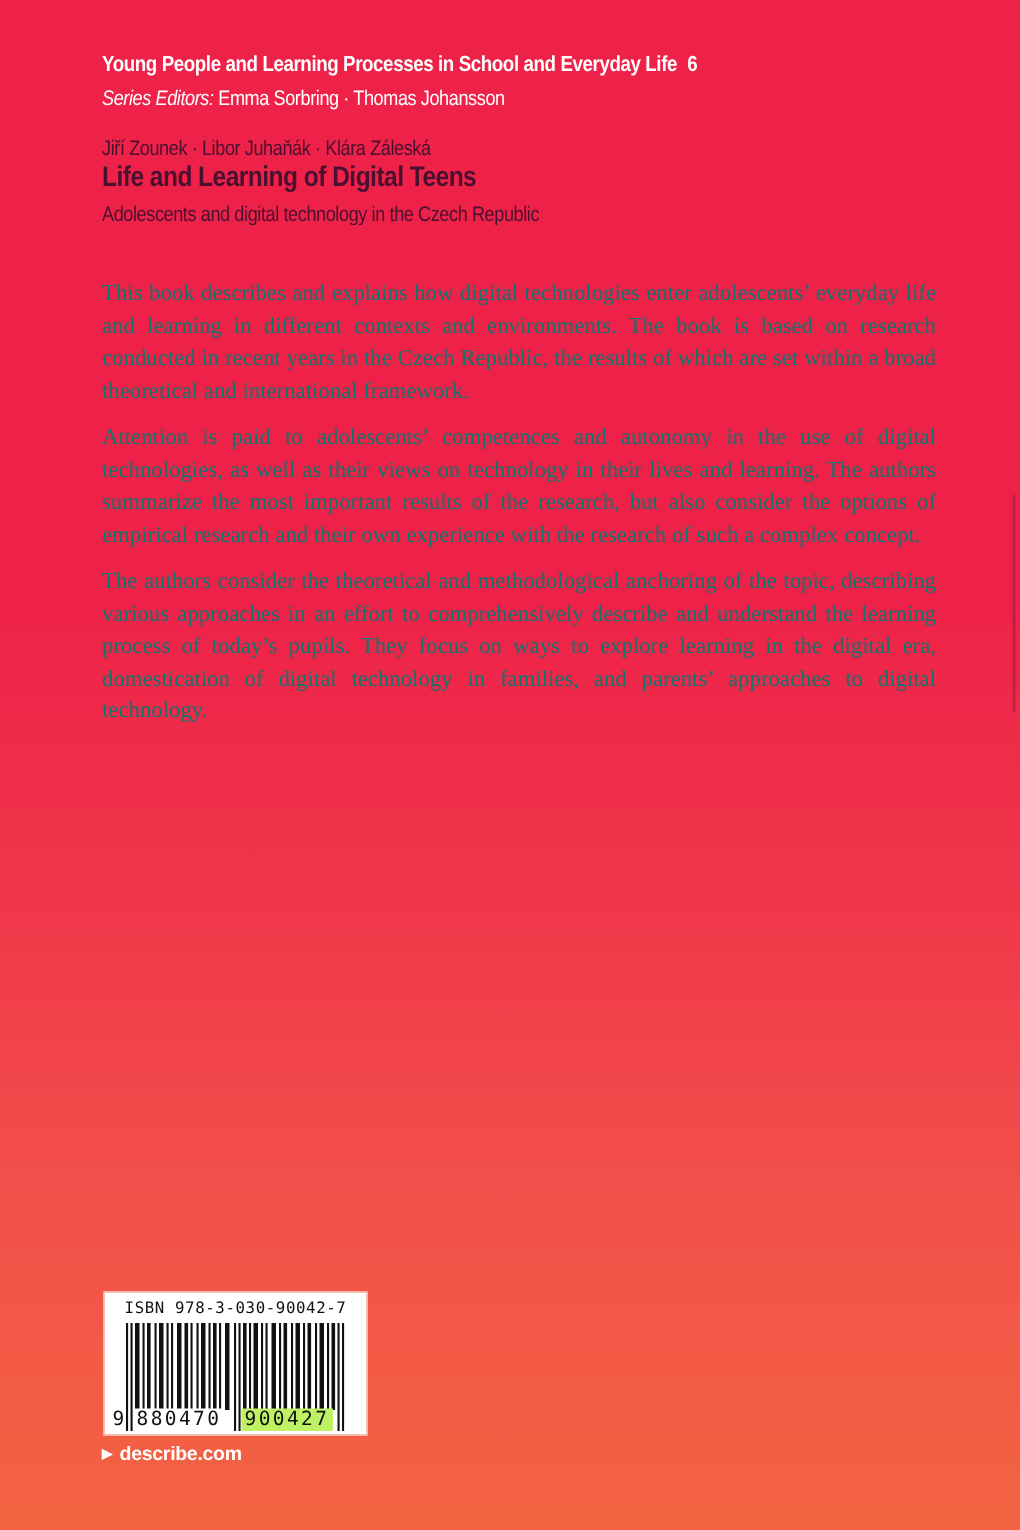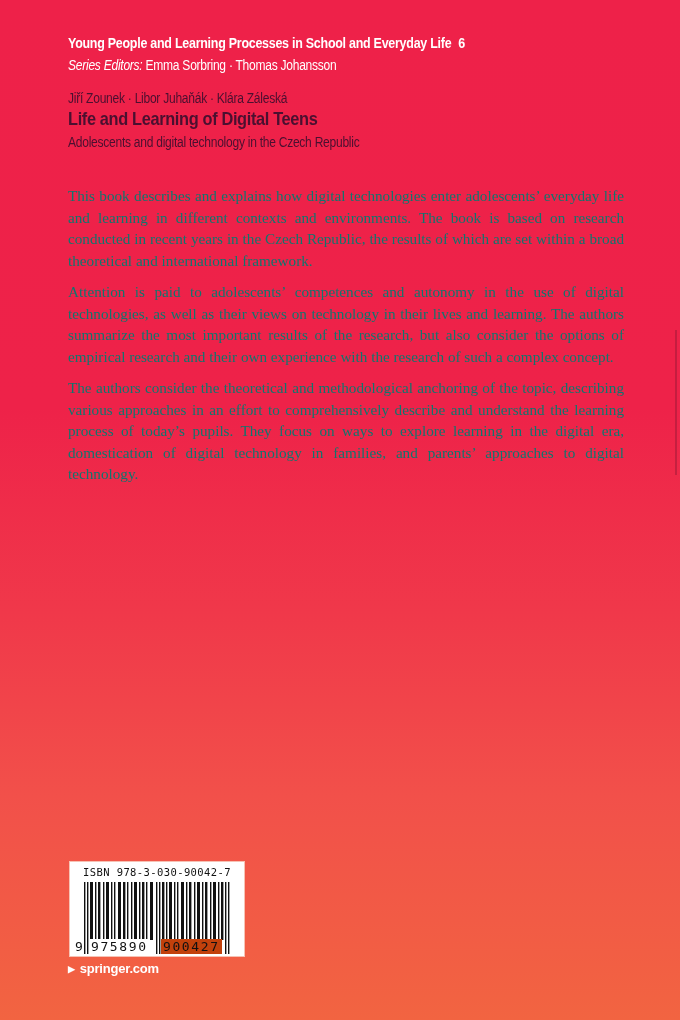--- a/index.html
+++ b/index.html
@@ -56,21 +56,21 @@
     }
     .bars {
       position: absolute; left: 14px; top: 20px; width: 150px; height: 72px;
     }
     .barcode-digits {
       position: absolute; left: 3px; right: 3px; bottom: 2px; height: 16px;
       font-family: "DejaVu Sans Mono", monospace; font-size: 13px; color: #111;
     }
     .barcode-digits .first { position: absolute; left: 1px; bottom: 0; background: #fff; padding: 0 1px; }
     .barcode-digits .left { position: absolute; left: 16px; bottom: 0; background: #fff; padding: 0 2px; letter-spacing: 1.6px; }
-    .barcode-digits .right { position: absolute; left: 88px; bottom: 0; background: #c2410c; padding: 0 2px; letter-spacing: 1.6px; }
+    .barcode-digits .right { position: absolute; left: 88px; bottom: 0; background: #bef264; padding: 0 2px; letter-spacing: 1.6px; }
     .springer-link {
       position: absolute; left: 68px; top: 961px;
       color: #ffffff; font-size: 13px; font-weight: bold; letter-spacing: -0.2px;
       display: flex; align-items: center; gap: 5px; text-decoration: none;
     }
     .springer-link .arrow { font-size: 9px; }
   </style>
 </head>
 <body>
 
@@ -136,23 +136,23 @@
         <rect x="126" y="0" width="1.4" height="58"></rect>
           <rect x="129" y="0" width="3" height="58"></rect>
         <rect x="134" y="0" width="1.4" height="58"></rect>
           <rect x="137" y="0" width="2.4" height="58"></rect>
         <rect x="141" y="0" width="1.4" height="72"></rect>
           <rect x="144" y="0" width="1.4" height="72"></rect>
       </g>
     </svg>
     <div class="barcode-digits">
       <span class="first">9</span>
-      <span class="left">975890</span>
+      <span class="left">880470</span>
       <span class="right">900427</span>
     </div>
   </div>
 
   <a class="springer-link">
     <span class="arrow">▶</span>
-    <span>springer.com</span>
+    <span>describe.com</span>
   </a>
 
 </div>
 
 </body></html>

